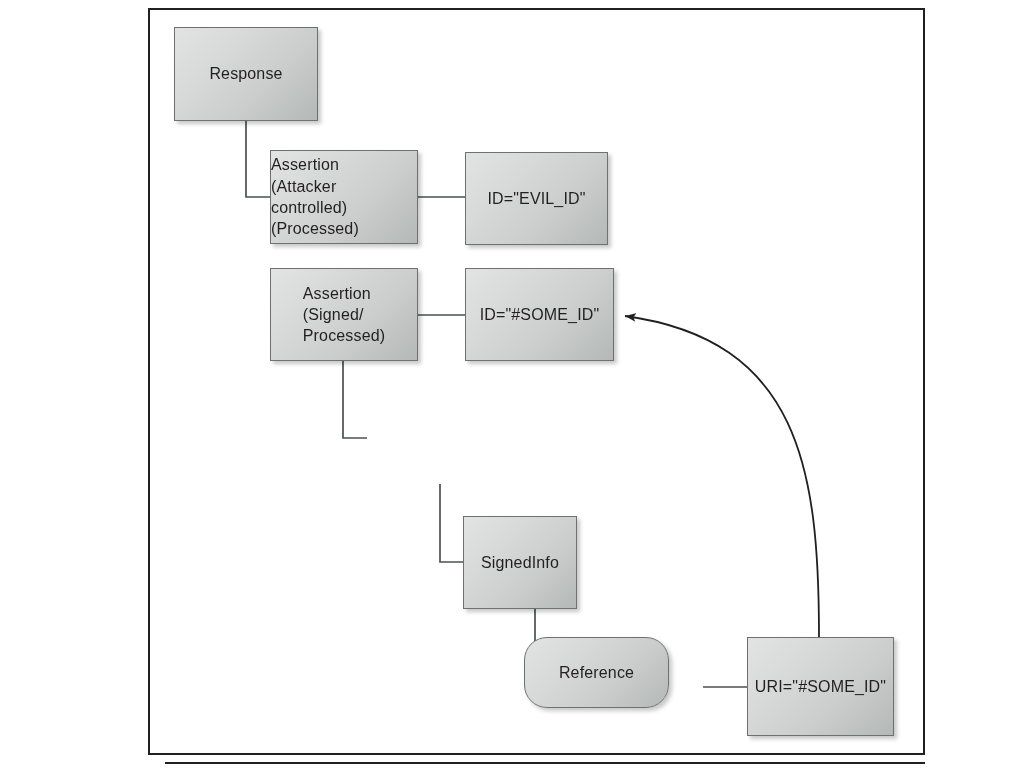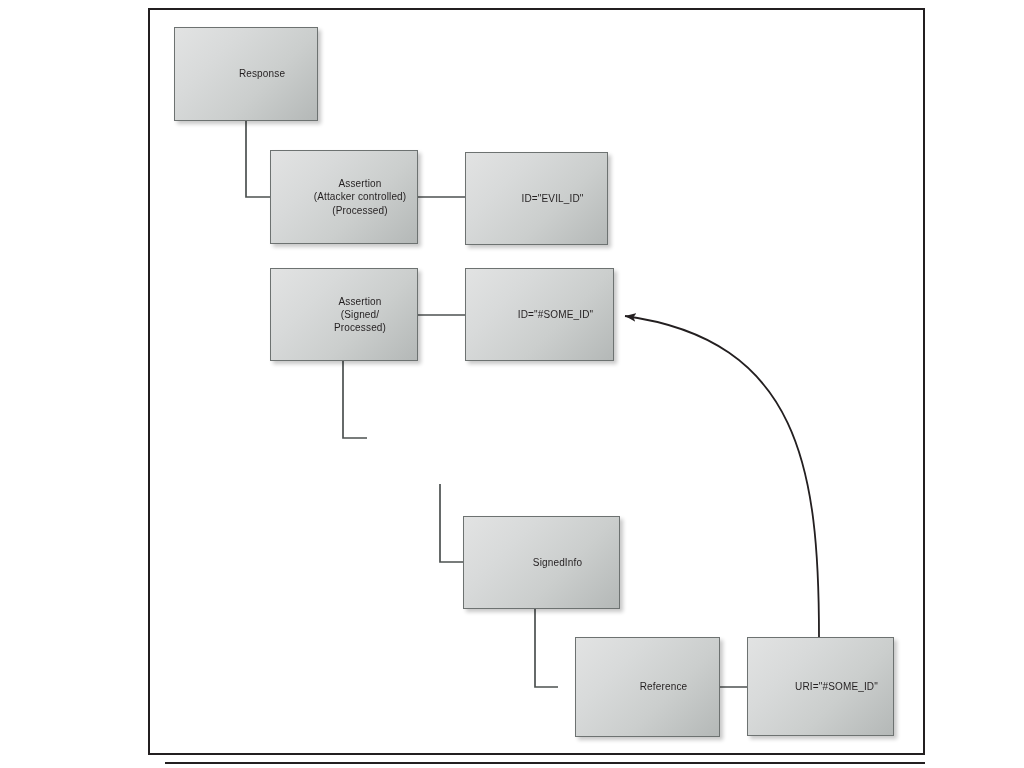--- a/index.html
+++ b/index.html
@@ -43,28 +43,27 @@
   }
   .node {
     position: absolute;
     box-sizing: border-box;
     border: 1px solid #6d7271;
     background: linear-gradient(135deg, #e2e3e3 0%, #d8dada 30%, #cbcecd 62%, #b4b8b7 100%);
     box-shadow: 3px 3px 4px rgba(0,0,0,0.22);
     display: flex;
     align-items: center;
     justify-content: center;
-    text-align: center;
+    text-align: left;
     color: #231f20;
-    font-size: 10px;
+    font-size: 16px;
     line-height: 1.33;
     letter-spacing: 0.15px;
     white-space: pre-line;
     z-index: 3;
-    padding-left: 32px;
   }
 </style>
 </head>
 <body>
 
 <div id="canvas">
 
   <div id="frame"></div>
   <div id="baseline"></div>
 
@@ -96,19 +95,19 @@
 
   <div class="node" style="left:465px; top:152px; width:143px; height:93px;">ID="EVIL_ID"</div>
 
   <div class="node" style="left:270px; top:268px; width:148px; height:93px;">Assertion
 (Signed/
 Processed)</div>
 
   <div class="node" style="left:465px; top:268px; width:149px; height:93px;">ID="#SOME_ID"</div>
 
 
-  <div class="node" style="left:463px; top:516px; width:157px; height:93px;">SignedInfo</div>
+  <div class="node" style="left:463px; top:516px; width:114px; height:93px;">SignedInfo</div>
 
-  <div class="node" style="left:575px; top:637px; width:145px; height:100px;">Reference</div>
+  <div class="node" style="left:524px; top:637px; width:145px; height:71px;border-radius:23px;">Reference</div>
 
   <div class="node" style="left:747px; top:637px; width:147px; height:99px;">URI="#SOME_ID"</div>
 
 </div>
 
 </body></html>

